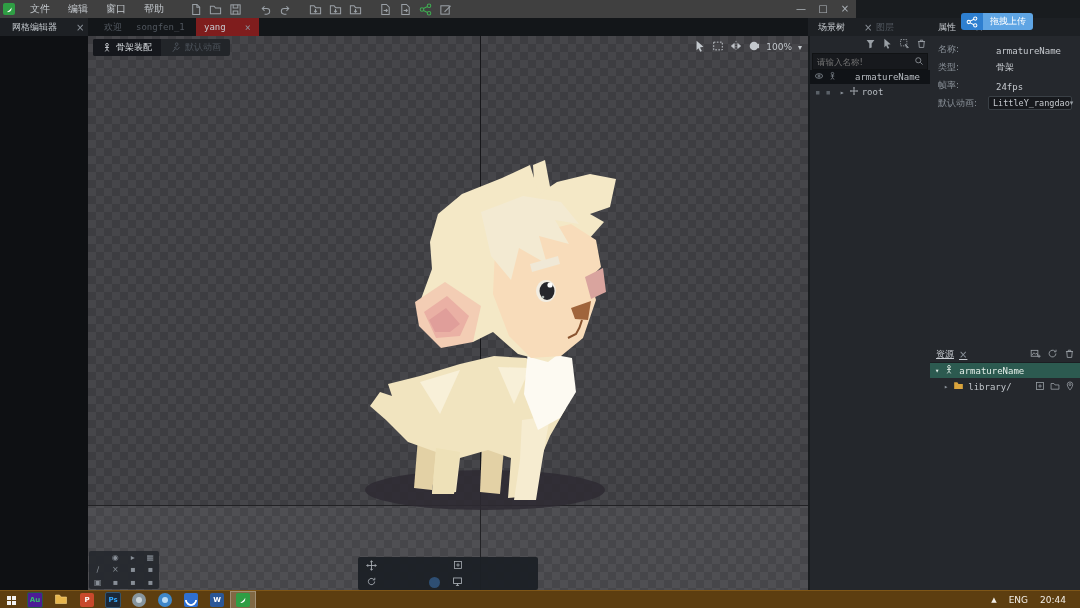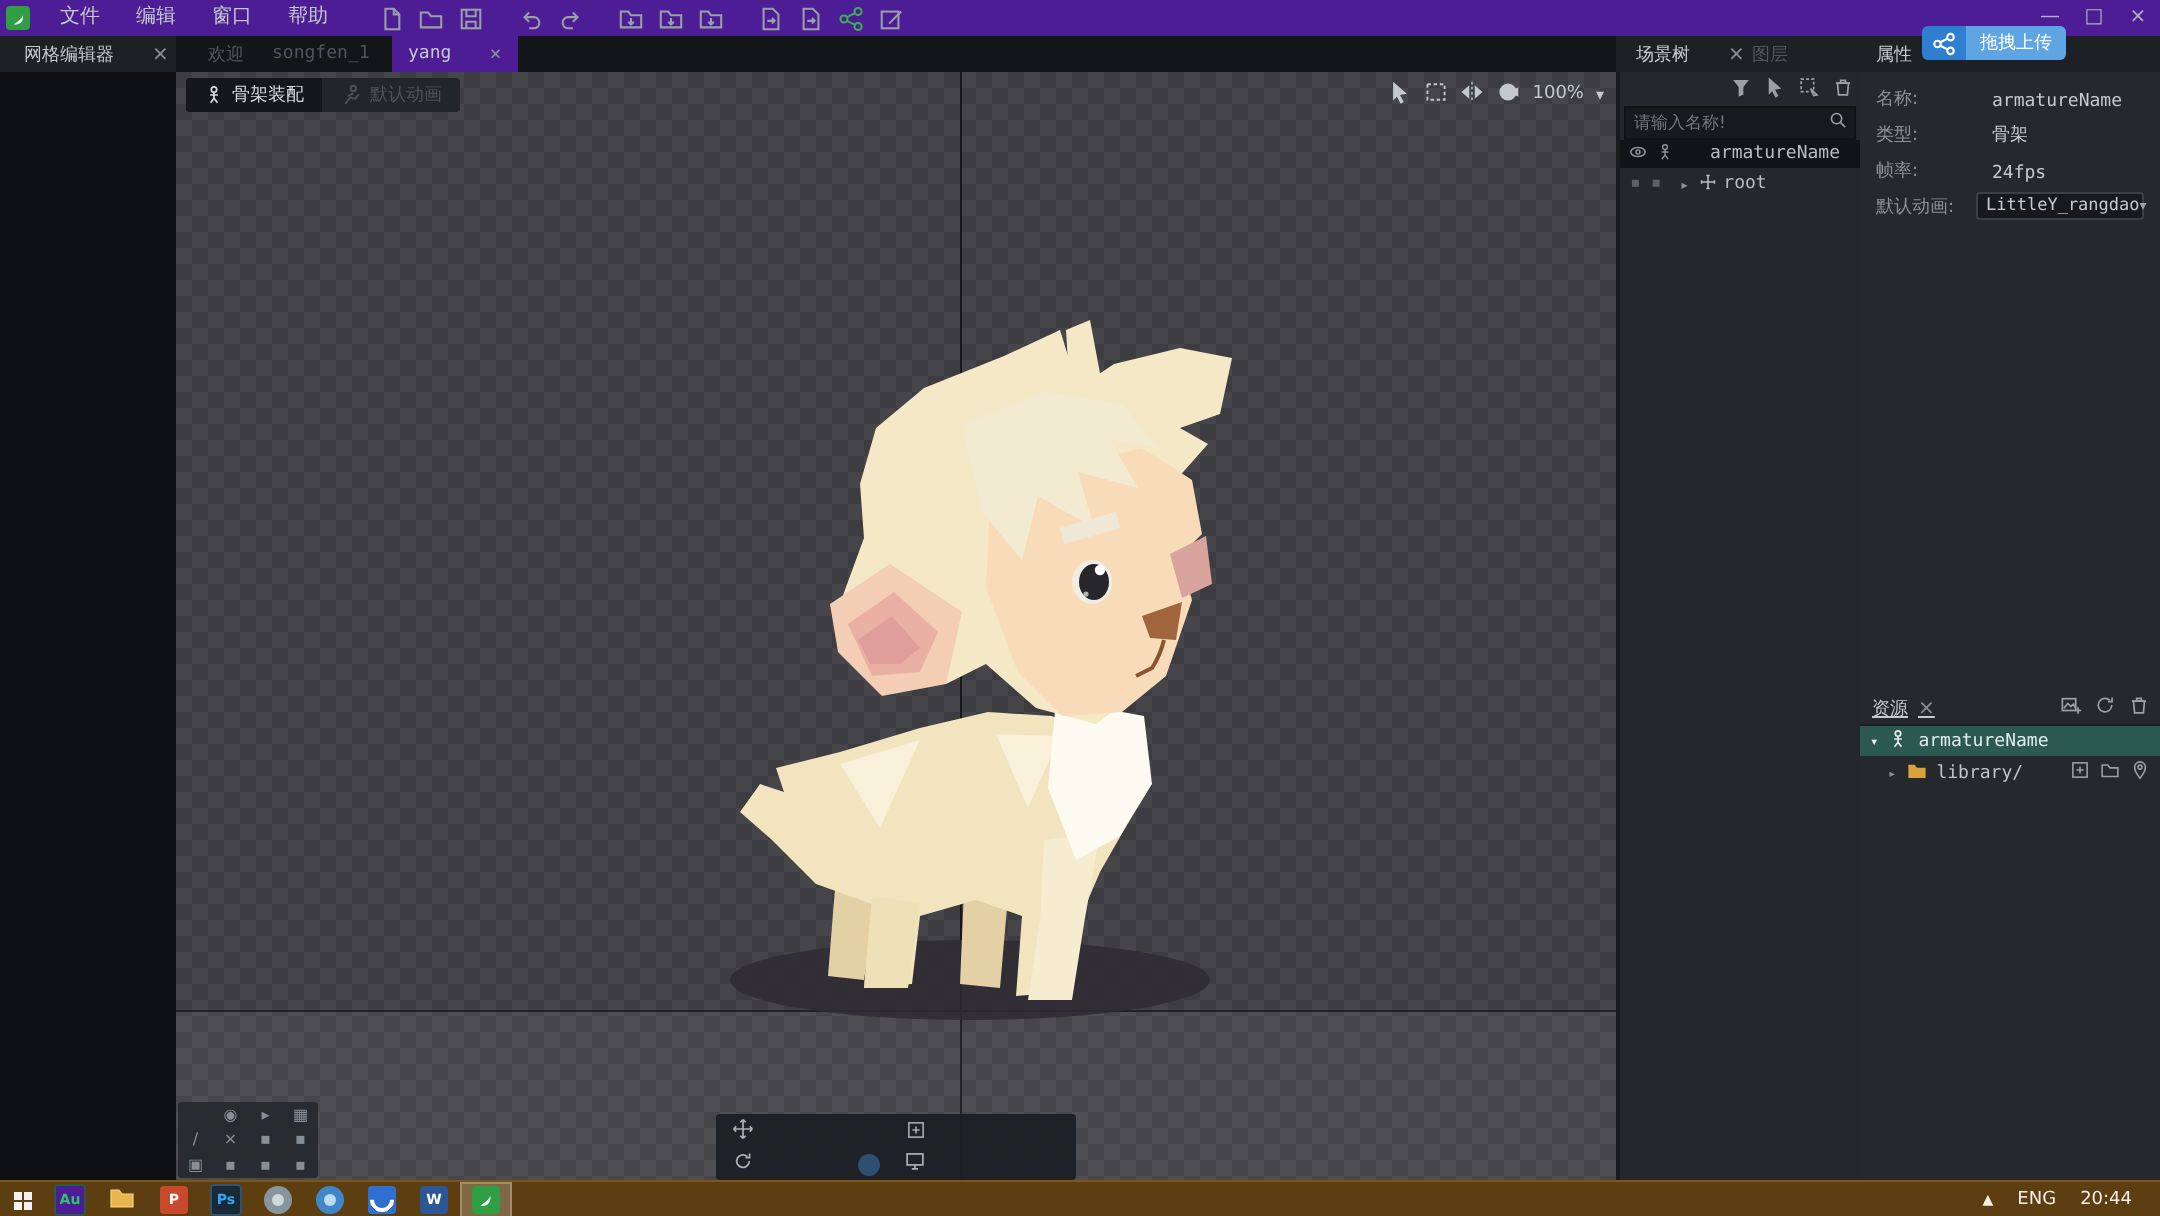--- a/index.html
+++ b/index.html
@@ -2,36 +2,36 @@
 <html><head>
 <meta charset="utf-8">
 <style>
   html,body{margin:0;padding:0;background:#000;}
   body{font-family:"DejaVu Sans","Liberation Sans",sans-serif;}
   .stage{position:relative;width:1080px;height:608px;overflow:hidden;background:#191c1f;font-size:10px;color:#c6cacf;}
   .a{position:absolute;}
   .mono{font-family:"DejaVu Sans Mono","Liberation Mono",monospace;}
 
   
-  .titlebar{left:0;top:0;width:1080px;height:18px;background:#4c1d95;display:flex;align-items:center;}
+  .titlebar{left:0;top:0;width:856px;height:18px;background:#404040;display:flex;align-items:center;}
   .appicon{width:12px;height:12px;margin:0 6px 0 3px;background:#2f9e44;border-radius:2px;display:flex;align-items:center;justify-content:center;}
   .menu{color:#c2c7cc;font-size:10px;padding:0 9px;line-height:18px;cursor:default;}
   .tbgroup{display:flex;align-items:center;margin-left:14px;gap:4px;}
   .tbi{width:16px;height:16px;display:flex;align-items:center;justify-content:center;}
   .ic{stroke:#9aa0a6;fill:none;stroke-width:1.1;}
   .ic-fill{fill:#9aa0a6;stroke:none;}
   .ic-green{stroke:#3fae52;}
   .wctrls{margin-left:auto;display:flex;}
   .wc{width:22px;height:18px;text-align:center;line-height:17px;color:#aeb4ba;font-size:10px;}
 
   
   .tabrow{left:0;top:18px;width:1080px;height:18px;background:#1d2024;}
   .tabseg-main{position:absolute;left:88px;top:0;width:720px;height:18px;background:#131619;}
   .tab{position:absolute;top:0;height:18px;display:flex;align-items:center;gap:19px;padding:0 8px;font-size:9px;color:#50565e;}
-  .tab.active{background:#4c1d95;color:#c6cacf;}
+  .tab.active{background:#7f1d1d;color:#c6cacf;}
   .tab .x{font-size:10px;color:#8a9199;}
   .tab.lefttab{color:#c2c7cc;}
 
   
   .leftpanel{left:0;top:36px;width:88px;height:554px;background:#0e1013;border-right:1px solid #131518;}
   .viewport{left:88px;top:36px;width:720px;height:554px;background-color:#3d3d41;
     background-image:linear-gradient(45deg,#46464a 25%,transparent 25%,transparent 75%,#46464a 75%),
                      linear-gradient(45deg,#46464a 25%,transparent 25%,transparent 75%,#46464a 75%);
     background-size:16px 16px;background-position:0 0,8px 8px;overflow:hidden;}
   .vp-lower{position:absolute;left:0;right:0;top:469px;bottom:0;background:rgba(255,255,255,0.05);}

